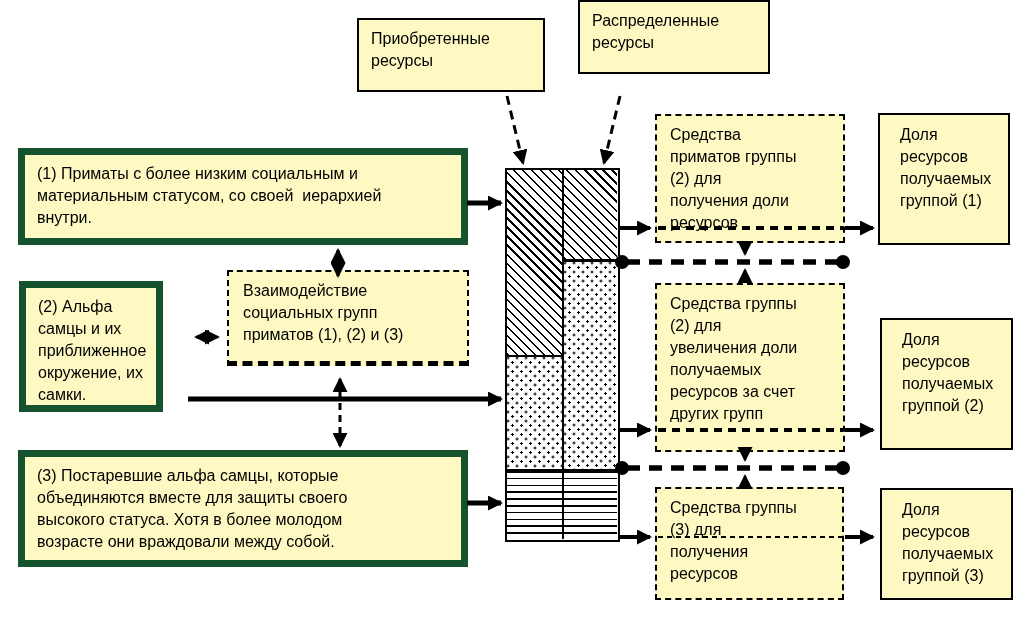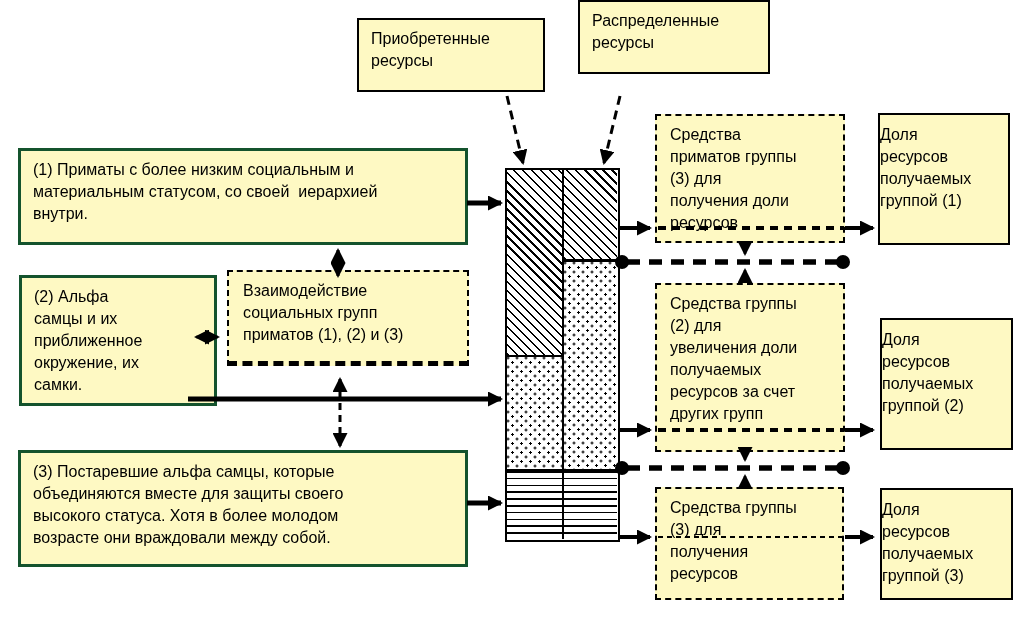--- a/index.html
+++ b/index.html
@@ -4,25 +4,25 @@
 <style>
   html,body{margin:0;padding:0;background:#fff;}
   #canvas{
     position:relative;width:1031px;height:619px;background:#fff;overflow:hidden;
     font-family:"Liberation Sans","DejaVu Sans",sans-serif;color:#000;
   }
   .box{
     position:absolute;box-sizing:border-box;background:#fef9c3;
     font-size:16px;line-height:22px;white-space:pre-wrap;
   }
-  .solid3{border:3px solid #14532d;padding:8px 12px;}
+  .solid3{border:7px solid #14532d;padding:8px 12px;}
   .solid2{border:2.5px solid #000;padding:8px 12px;}
   .dashedbox{border:2.5px dashed #000;padding:8px 10px 8px 13px;}
   .interaction{border:2px dashed #000;border-bottom:5px dashed #000;padding:8px 14px;}
-  .sharebox{border:2.5px solid #000;padding:9px 0;}
+  .sharebox{border:2.5px solid #000;padding:9px 20px;}
   .bar{
     position:absolute;box-sizing:border-box;border:2.5px solid #000;background:#fff;
   }
   .seg{position:absolute;}
   .hatch{background-image:repeating-linear-gradient(45deg,#000 0px,#000 1.7px,#fff 1.7px,#fff 6.4px);}
   .dots{
     background-color:#fff;
     background-image:radial-gradient(#000 1.1px,transparent 1.4px),radial-gradient(#000 1.1px,transparent 1.4px);
     background-size:9px 9px,9px 9px;background-position:1px 1px,5.5px 5.5px;
   }
@@ -36,21 +36,21 @@
 <div id="canvas">
 
   <div class="box solid2" style="left:357px;top:18px;width:188px;height:74px">Приобретенные
 ресурсы</div>
   <div class="box solid2" style="left:578px;top:0;width:192px;height:74px">Распределенные
 ресурсы</div>
 
   <div class="box solid3" style="left:18px;top:148px;width:450px;height:97px">(1) Приматы с более низким социальным и
 материальным статусом, со своей  иерархией
 внутри.</div>
-  <div class="box solid3" style="left:19px;top:275px;width:198px;height:131px">(2) Альфа
+  <div class="box solid3" style="left:19px;top:281px;width:144px;height:131px">(2) Альфа
 самцы и их
 приближенное
 окружение, их
 самки.</div>
   <div class="box interaction" style="left:227px;top:270px;width:242px;height:96px">Взаимодействие
 социальных групп
 приматов (1), (2) и (3)</div>
   <div class="box solid3" style="left:18px;top:450px;width:450px;height:117px">(3) Постаревшие альфа самцы, которые
 объединяются вместе для защиты своего
 высокого статуса. Хотя в более молодом
@@ -64,21 +64,21 @@
     <div class="seg dots" style="left:57px;top:91.5px;width:53px;height:207px"></div>
     <div class="seg hlines" style="left:57px;top:301px;width:53px;height:68px"></div>
     <div class="divider" style="left:54.5px;top:0;width:2.5px;height:369px"></div>
     <div class="barline" style="left:0;top:184.5px;width:57px;height:2.5px"></div>
     <div class="barline" style="left:54.5px;top:89px;width:55.5px;height:2.5px"></div>
     <div class="barline" style="left:0;top:298.5px;width:110px;height:2.5px"></div>
   </div>
 
   <div class="box dashedbox" style="left:655px;top:114px;width:190px;height:129px">Средства
 приматов группы
-(3) для
+(2) для
 получения доли
 ресурсов</div>
   <div class="box dashedbox" style="left:655px;top:283px;width:190px;height:169px">Средства группы
 (2) для
 увеличения доли
 получаемых
 ресурсов за счет
 других групп</div>
   <div class="box dashedbox" style="left:655px;top:487px;width:189px;height:113px">Средства группы
 (3) для

